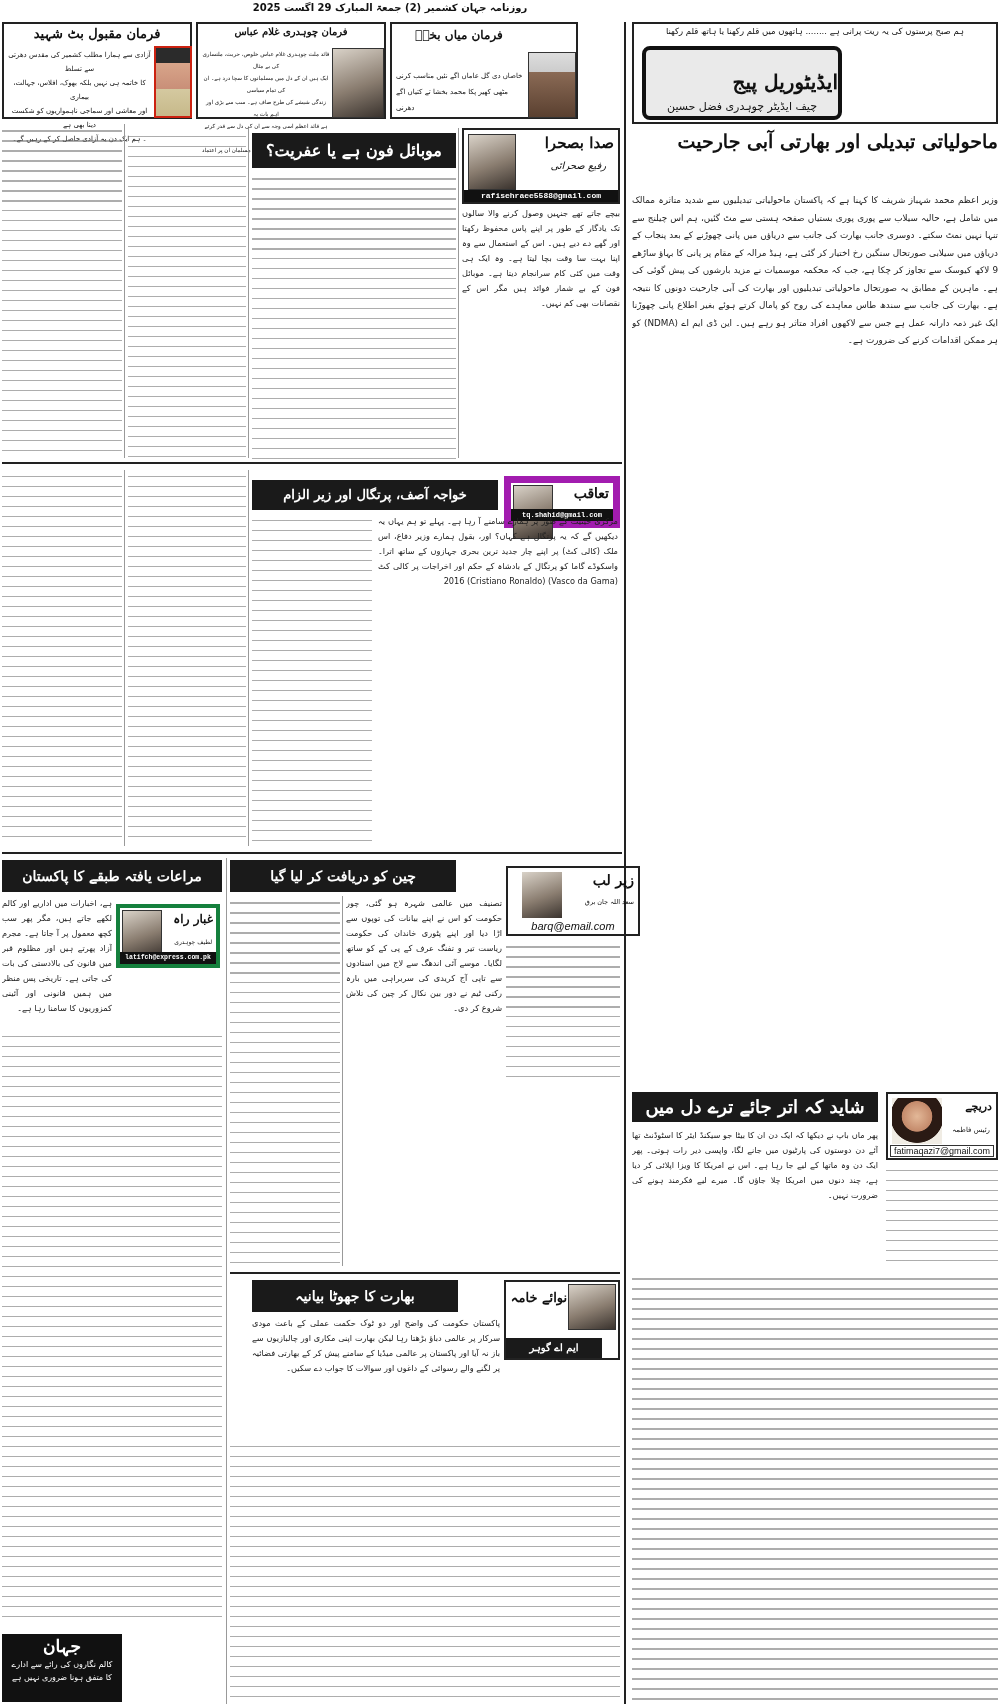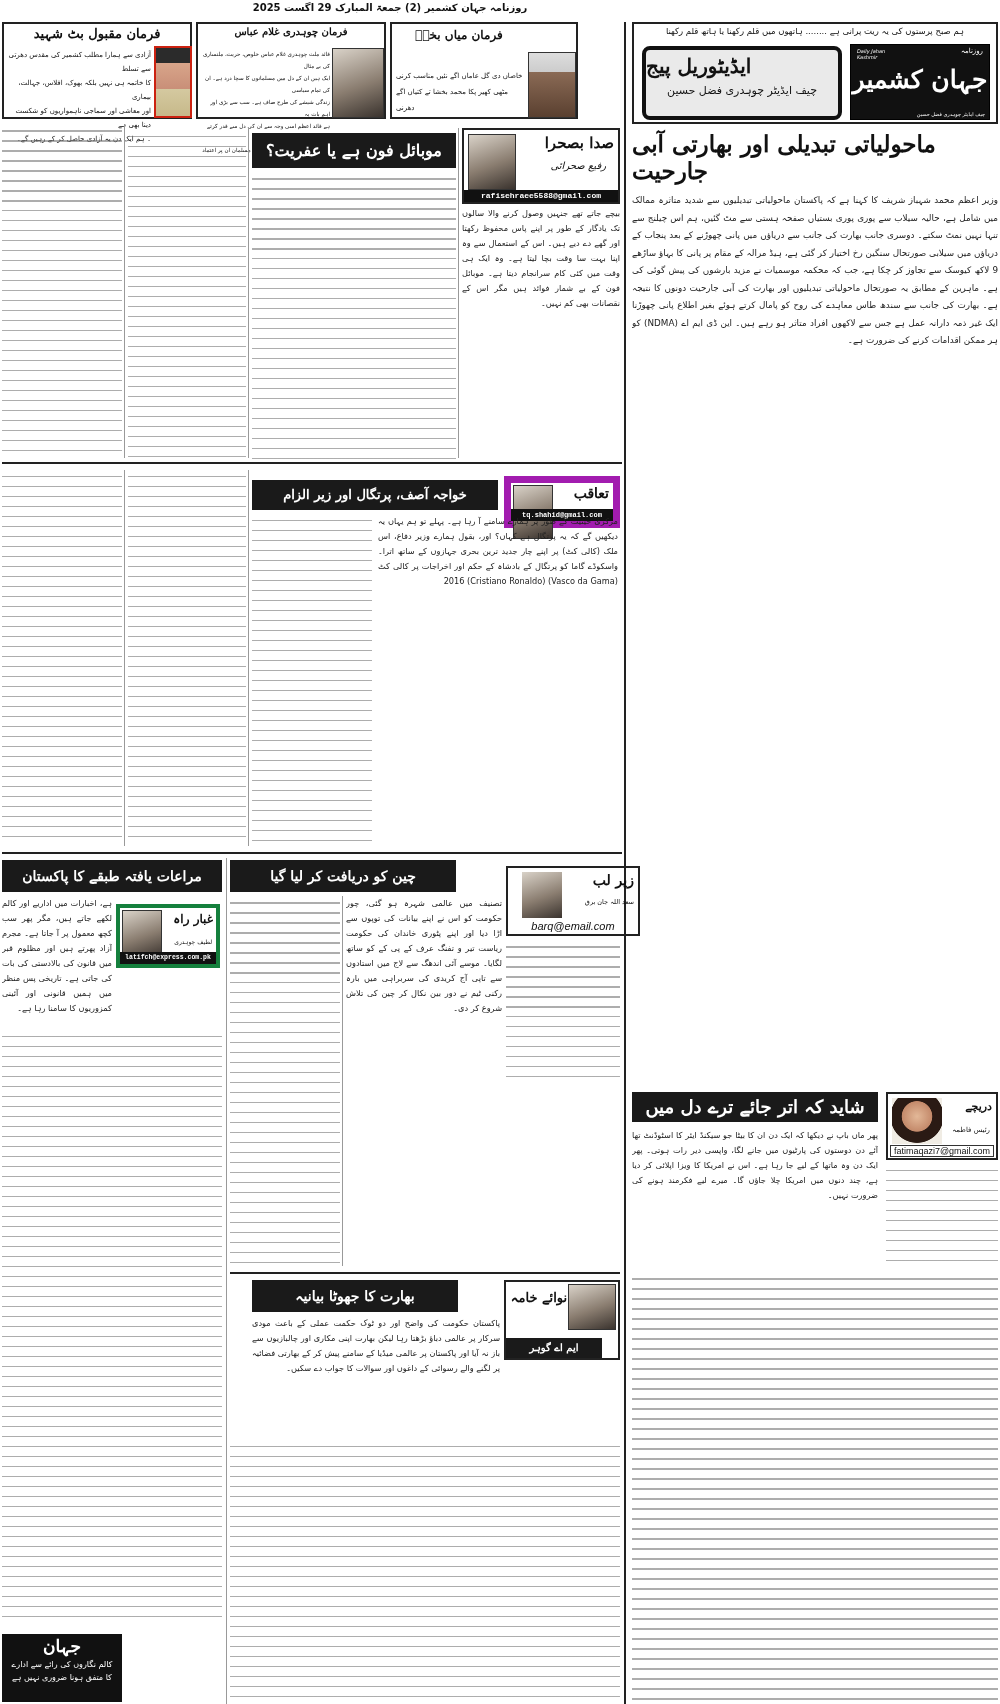--- a/index.html
+++ b/index.html
@@ -1,19 +1,19 @@
 <!DOCTYPE html>
 <html><head>
 <meta charset="utf-8">
 <style>
 *{box-sizing:border-box;margin:0;padding:0}
 html,body{width:1000px;height:1704px;background:#fff;overflow:hidden}
 body{position:relative;font-family:"DejaVu Sans",sans-serif;color:#111;direction:ltr}
 .abs{position:absolute}
-.rtl{direction:rtl;text-align:right}
+.rtl{direction:rtl;text-align:center}
 .box{border:2px solid #222;background:#fff}
 .hbar{background:#1a1a1a;color:#fff;font-family:"DejaVu Serif",serif;font-weight:bold;text-align:center;direction:rtl}
 .photo{background:linear-gradient(160deg,#d9d2c8,#8a7d70 55%,#3a332e);border:1px solid #333}
 .photo.color{background:linear-gradient(160deg,#d34 0%,#c21 40%,#a10 100%)}
 .email{background:#111;color:#fff;font:bold 9px "Liberation Mono",monospace;text-align:center;line-height:12px;white-space:nowrap;overflow:hidden}
 .body-text{direction:rtl;text-align:justify;font-size:8.2px;line-height:15px;color:#222;overflow:hidden;font-family:"DejaVu Sans",sans-serif}
 .lines{position:absolute;overflow:hidden}
 .lines::before{content:"";position:absolute;inset:0;background:repeating-linear-gradient(to bottom,transparent 0,transparent 6px,#6a6a6a 6px,#6a6a6a 7.5px,transparent 7.5px,transparent 10px);opacity:.55}
 .colsep{position:absolute;width:1px;background:#999}
 .vrule{position:absolute;background:#222}
@@ -51,35 +51,29 @@
   <div class="col-title" style="position:absolute;top:4px;left:0;right:50px;text-align:center;font-size:12px">فرمان میاں بخشؒ</div>
   <div class="photo" style="position:absolute;left:136px;top:28px;width:48px;height:66px;background:linear-gradient(#ddd 0,#ccc 30%,#8a6a55 30%,#5a4030 100%)"></div>
   <div class="rtl" style="position:absolute;left:4px;top:44px;width:128px;font-size:7px;line-height:16px;text-align:left">
     <div>خاصاں دی گل عاماں اگے نئیں مناسب کرنی</div>
     <div>مٹھی کھیر پکا محمد بخشا تے کتیاں اگے دھرنی</div>
   </div>
 </div>
 
 <div class="abs box" style="left:632px;top:22px;width:366px;height:102px">
   <div class="rtl" style="position:absolute;top:2px;left:4px;right:4px;text-align:center;font-size:8.5px">ہم صبح پرستوں کی یہ ریت پرانی ہے ........ ہاتھوں میں قلم رکھنا یا ہاتھ قلم رکھنا</div>
-  <div style="position:absolute;right:6px;top:20px;width:140px;height:76px;background:#111;color:#fff;border:1px solid #000">
-    <div style="position:absolute;right:6px;top:2px;font-size:7px">روزنامہ</div>
-    <div style="position:absolute;left:6px;top:3px;width:30px;font-size:5px;line-height:6px;font-style:italic">Daily Jahan Kashmir</div>
-    <div style="position:absolute;left:0;right:0;top:20px;text-align:center;direction:rtl;font-family:'DejaVu Serif',serif;font-size:25px;font-weight:bold">جہان کشمیر</div>
-    <div style="position:absolute;left:0;right:4px;bottom:2px;direction:rtl;font-size:5px;text-align:right">چیف ایڈیٹر چوہدری فضل حسین</div>
-  </div>
   <div style="position:absolute;left:8px;top:22px;width:200px;height:74px;background:#eaeaea;border:4px solid #111;border-radius:8px">
-    <div class="col-title" style="text-align:left;font-size:20px;margin-top:4px">ایڈیٹوریل پیج</div>
+    <div class="col-title" style="text-align:right;font-size:20px;margin-top:20px">ایڈیٹوریل پیج</div>
     <div class="rtl" style="text-align:center;font-size:11px;margin-top:6px">چیف ایڈیٹر چوہدری فضل حسین</div>
   </div>
 </div>
 
 <div class="vrule" style="left:624px;top:22px;width:2px;height:1682px"></div>
 
-<div class="abs rtl col-title" style="left:632px;top:130px;width:366px;font-size:23px;text-align:left">ماحولیاتی تبدیلی اور بھارتی آبی جارحیت</div>
+<div class="abs rtl col-title" style="left:632px;top:130px;width:366px;font-size:19px;text-align:right">ماحولیاتی تبدیلی اور بھارتی آبی جارحیت</div>
 <div class="abs body-text" style="left:632px;top:192px;width:366px;height:880px;font-size:8.8px;line-height:17.5px">وزیر اعظم محمد شہباز شریف کا کہنا ہے کہ پاکستان ماحولیاتی تبدیلیوں سے شدید متاثرہ ممالک میں شامل ہے، حالیہ سیلاب سے پوری پوری بستیاں صفحہ ہستی سے مٹ گئیں، ہم اس چیلنج سے تنہا نہیں نمٹ سکتے۔ دوسری جانب بھارت کی جانب سے دریاؤں میں پانی چھوڑنے کے بعد پنجاب کے دریاؤں میں سیلابی صورتحال سنگین رخ اختیار کر گئی ہے، ہیڈ مرالہ کے مقام پر پانی کا بہاؤ ساڑھے 9 لاکھ کیوسک سے تجاوز کر چکا ہے، جب کہ محکمہ موسمیات نے مزید بارشوں کی پیش گوئی کی ہے۔ ماہرین کے مطابق یہ صورتحال ماحولیاتی تبدیلیوں اور بھارت کی آبی جارحیت دونوں کا نتیجہ ہے۔ بھارت کی جانب سے سندھ طاس معاہدے کی روح کو پامال کرتے ہوئے بغیر اطلاع پانی چھوڑنا ایک غیر ذمہ دارانہ عمل ہے جس سے لاکھوں افراد متاثر ہو رہے ہیں۔ این ڈی ایم اے (NDMA) کو ہر ممکن اقدامات کرنے کی ضرورت ہے۔</div>
 
 <div class="abs" style="left:462px;top:128px;width:158px;height:76px;border:2px solid #222">
   <div class="photo" style="position:absolute;left:4px;top:4px;width:48px;height:56px"></div>
   <div class="col-title" style="position:absolute;right:4px;top:4px;font-size:15px">صدا بصحرا</div>
   <div class="rtl" style="position:absolute;right:12px;top:30px;font-size:10px;font-style:italic">رفیع صحرائی</div>
   <div class="email" style="position:absolute;left:0;right:0;bottom:0;font-size:8px">rafisehraee5588@gmail.com</div>
 </div>
 <div class="abs hbar" style="left:252px;top:133px;width:204px;height:35px;line-height:35px;font-size:16px">موبائل فون ہے یا عفریت؟</div>
 <div class="abs body-text" style="left:462px;top:206px;width:158px;height:250px">بیچے جاتے تھے جنہیں وصول کرنے والا سالوں تک یادگار کے طور پر اپنے پاس محفوظ رکھتا اور گھے دے دیے ہیں۔ اس کے استعمال سے وہ اپنا بہت سا وقت بچا لیتا ہے۔ وہ ایک ہی وقت میں کئی کام سرانجام دیتا ہے۔ موبائل فون کے بے شمار فوائد ہیں مگر اس کے نقصانات بھی کم نہیں۔</div>

